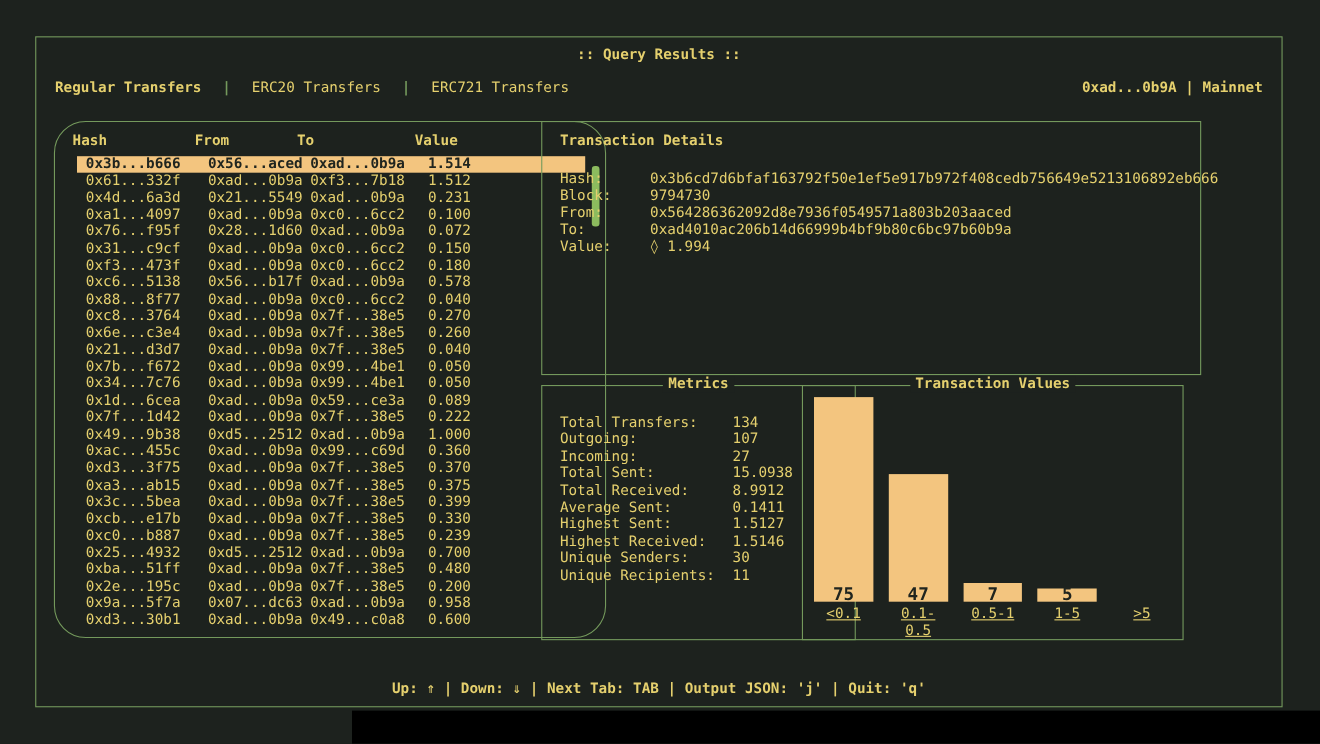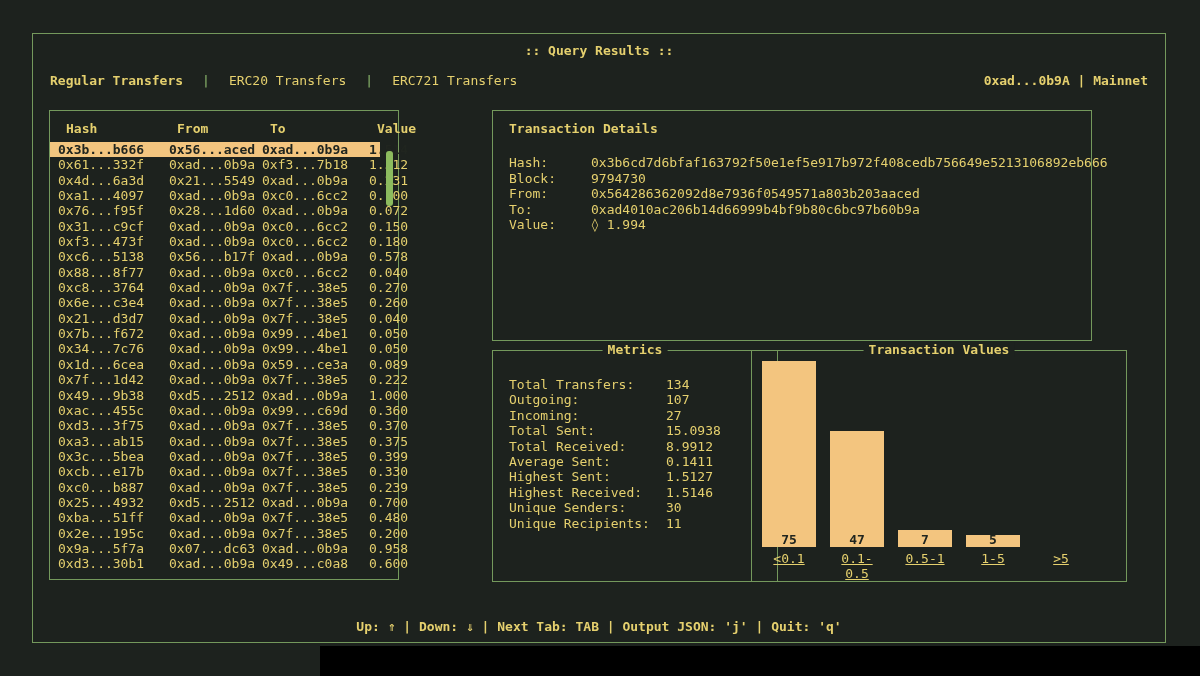--- a/index.html
+++ b/index.html
@@ -18,38 +18,38 @@
   }
   .terminal{position:absolute;left:32px;top:33px;width:1134px;height:610px;border:1px solid var(--border);}
   .title{text-align:center;padding-top:9px;font-weight:bold;}
   .tabs-row{position:absolute;left:17px;right:17px;top:39px;display:flex;justify-content:space-between;align-items:center;}
   .tabs{display:flex;gap:19px;align-items:center;}
   .tab{cursor:default;}
   .tab.active{font-weight:bold;}
   .sep{color:var(--border);font-weight:bold;}
   .account{font-weight:bold;}
   .panel{position:absolute;border:1px solid var(--border);}
-  .table-panel{left:16px;top:76px;width:350px;height:470px;}
+  .table-panel{left:16px;top:76px;width:502px;height:470px;border-radius:29px;}
   .thead{display:grid;grid-template-columns:111px 93px 107px 1fr;padding:10px 0 6px 16px;font-weight:bold;line-height:15px;}
-  .trow{display:grid;grid-template-columns:111px 93px 107px 1fr;height:15.35px;line-height:15.35px;margin:0 18px 0 0;padding-left:8px;white-space:nowrap;}
+  .trow{display:grid;grid-template-columns:111px 93px 107px 1fr;height:15.35px;line-height:15.35px;margin:0 18px 0 20px;padding-left:8px;white-space:nowrap;}
   .trow.selected{background:var(--hl);color:var(--hl-text);font-weight:bold;}
   .scrollbar{position:absolute;right:5px;top:40px;width:7px;height:55px;background:var(--scroll);border-radius:3px;}
   .details-panel{left:459px;top:76px;width:600px;height:231px;}
   .panel-title-inside{padding:10px 0 0 16px;font-weight:bold;}
   .fields{margin-top:19px;padding-left:16px;}
   .field{display:grid;grid-template-columns:82px 1fr;line-height:15.5px;white-space:nowrap;}
   .metrics-panel{left:459px;top:316px;width:286px;height:232px;}
-  .chart-panel{left:718px;top:316px;width:376px;height:232px;}
+  .chart-panel{left:696px;top:316px;width:347px;height:232px;}
   .panel-title-border{position:absolute;top:-9px;left:50%;transform:translateX(-50%);background:var(--bg);padding:0 5px;font-weight:bold;white-space:nowrap;}
   .metrics-list{padding:26px 0 0 16px;}
   .metric{display:grid;grid-template-columns:157px 1fr;line-height:15.4px;white-space:nowrap;}
   .chart-bars{position:absolute;left:10px;right:10px;top:14px;bottom:34px;display:flex;align-items:flex-end;gap:14px;}
   .bar-col{position:relative;width:54px;height:100%;display:flex;align-items:flex-end;}
   .bar{width:100%;background:var(--hl);position:relative;}
-  .bar-count{position:absolute;bottom:0;left:0;width:100%;text-align:center;color:var(--hl-text);font-weight:bold;line-height:14px;font-size:13px;}
+  .bar-count{position:absolute;bottom:0;left:0;width:100%;text-align:center;color:var(--hl-text);font-weight:bold;line-height:14px;font-size:16px;}
   .bar-cat{position:absolute;top:100%;margin-top:4px;width:100%;text-align:center;text-decoration:underline;}
   .footer{position:absolute;left:0;right:0;bottom:8px;text-align:center;font-weight:bold;}
   .bottom-black{position:absolute;left:320px;right:0;bottom:0;height:30px;background:#000;}
 </style>
 </head>
 <body>
 
 <div class="terminal">
   <div class="title">:: Query Results ::</div>
 

